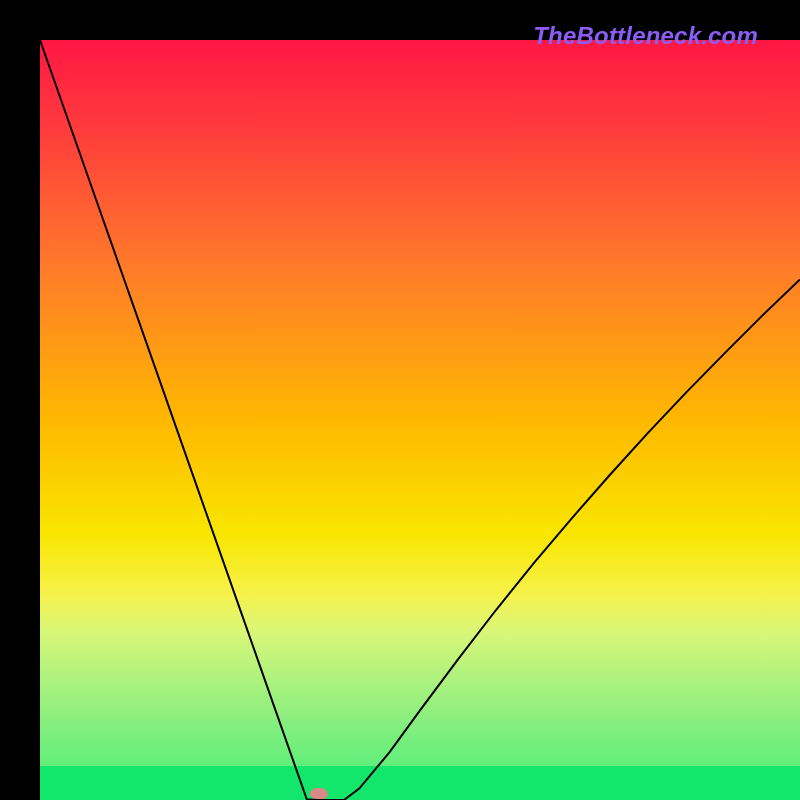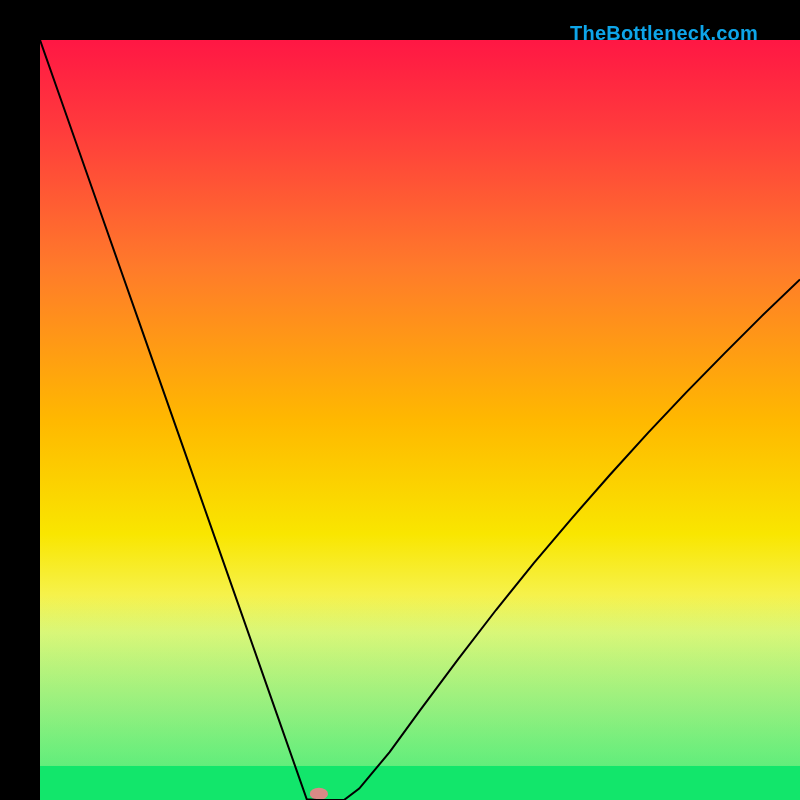--- a/index.html
+++ b/index.html
@@ -31,25 +31,26 @@
   }
   .plot svg {
     display: block;
     width: 760px;
     height: 760px;
   }
   .watermark {
     position: absolute;
     top: 2px;
     right: 22px;
-    font-size: 20px;
+    font-size: 24px;
     font-weight: 600;
-    color: #0ea5e9;
+    color: #8b5cf6;
     letter-spacing: 0.2px;
     user-select: none;
+    font-style: italic;
   }
 </style>
 </head>
 <body>
 
 <div class="frame">
   <div class="plot">
     <svg viewBox="0 0 100 100" preserveAspectRatio="none">
       <defs>
         <linearGradient id="bg-grad" x1="0" y1="0" x2="0" y2="1">

